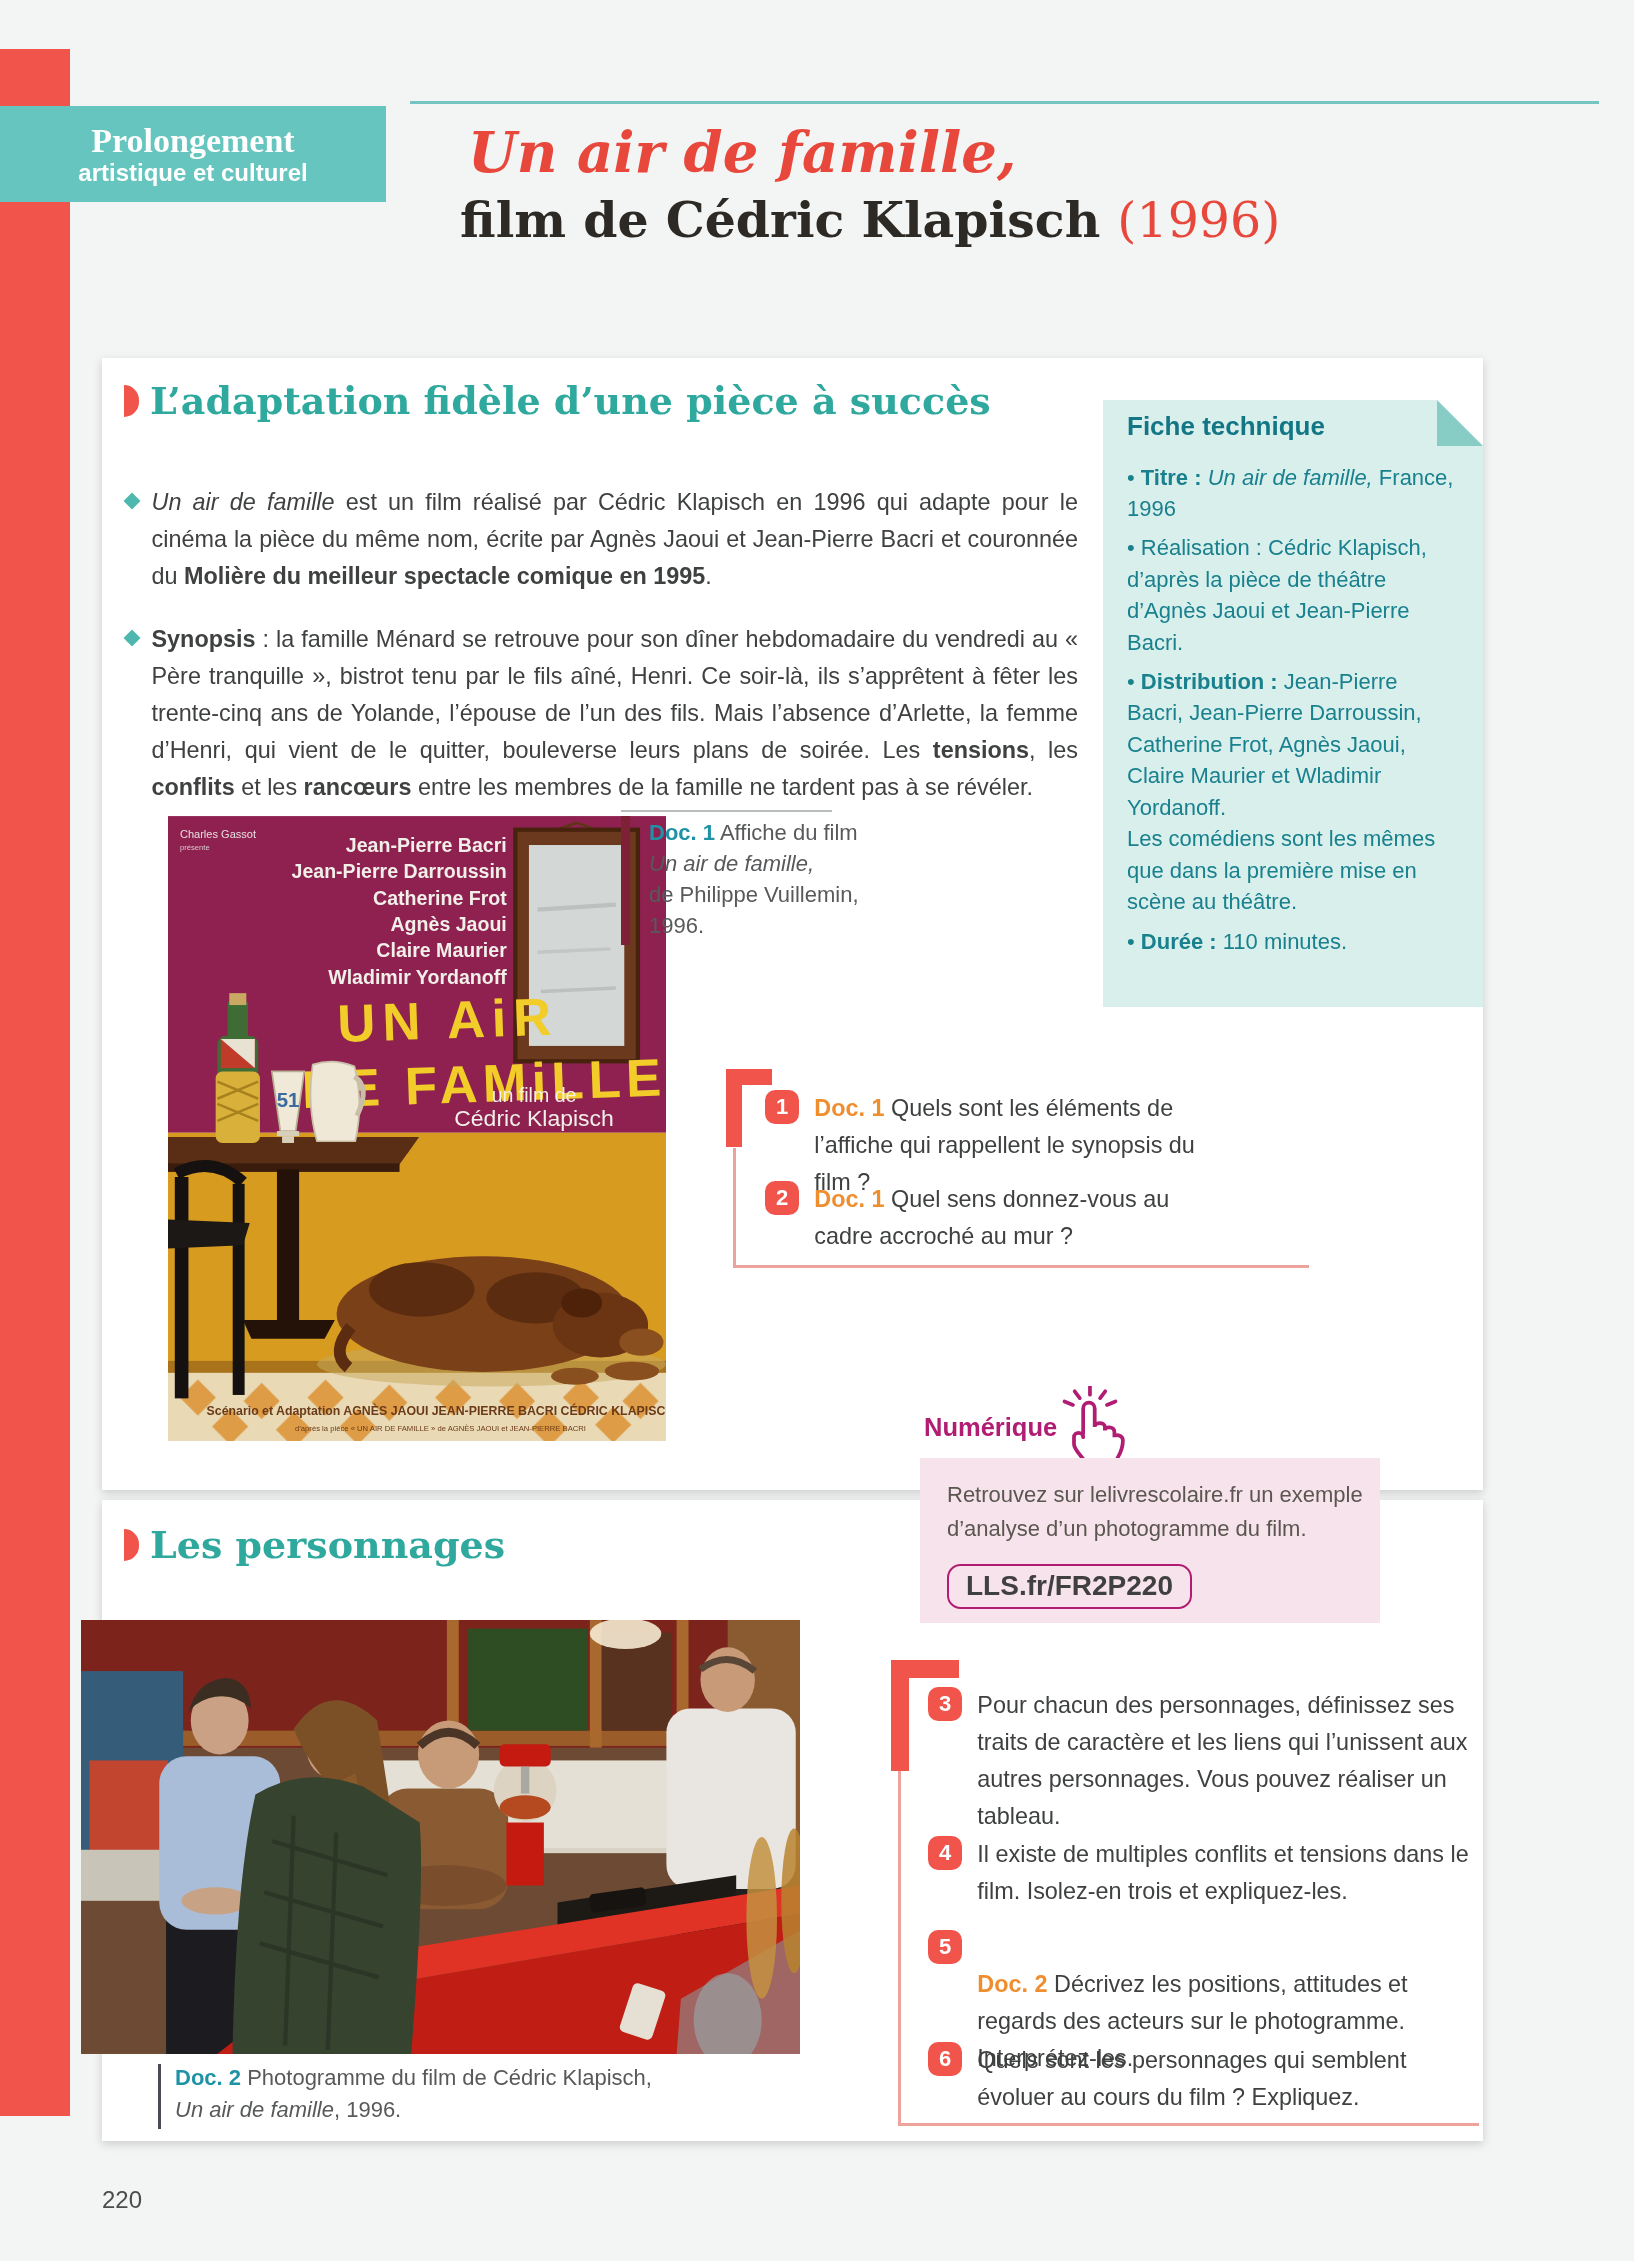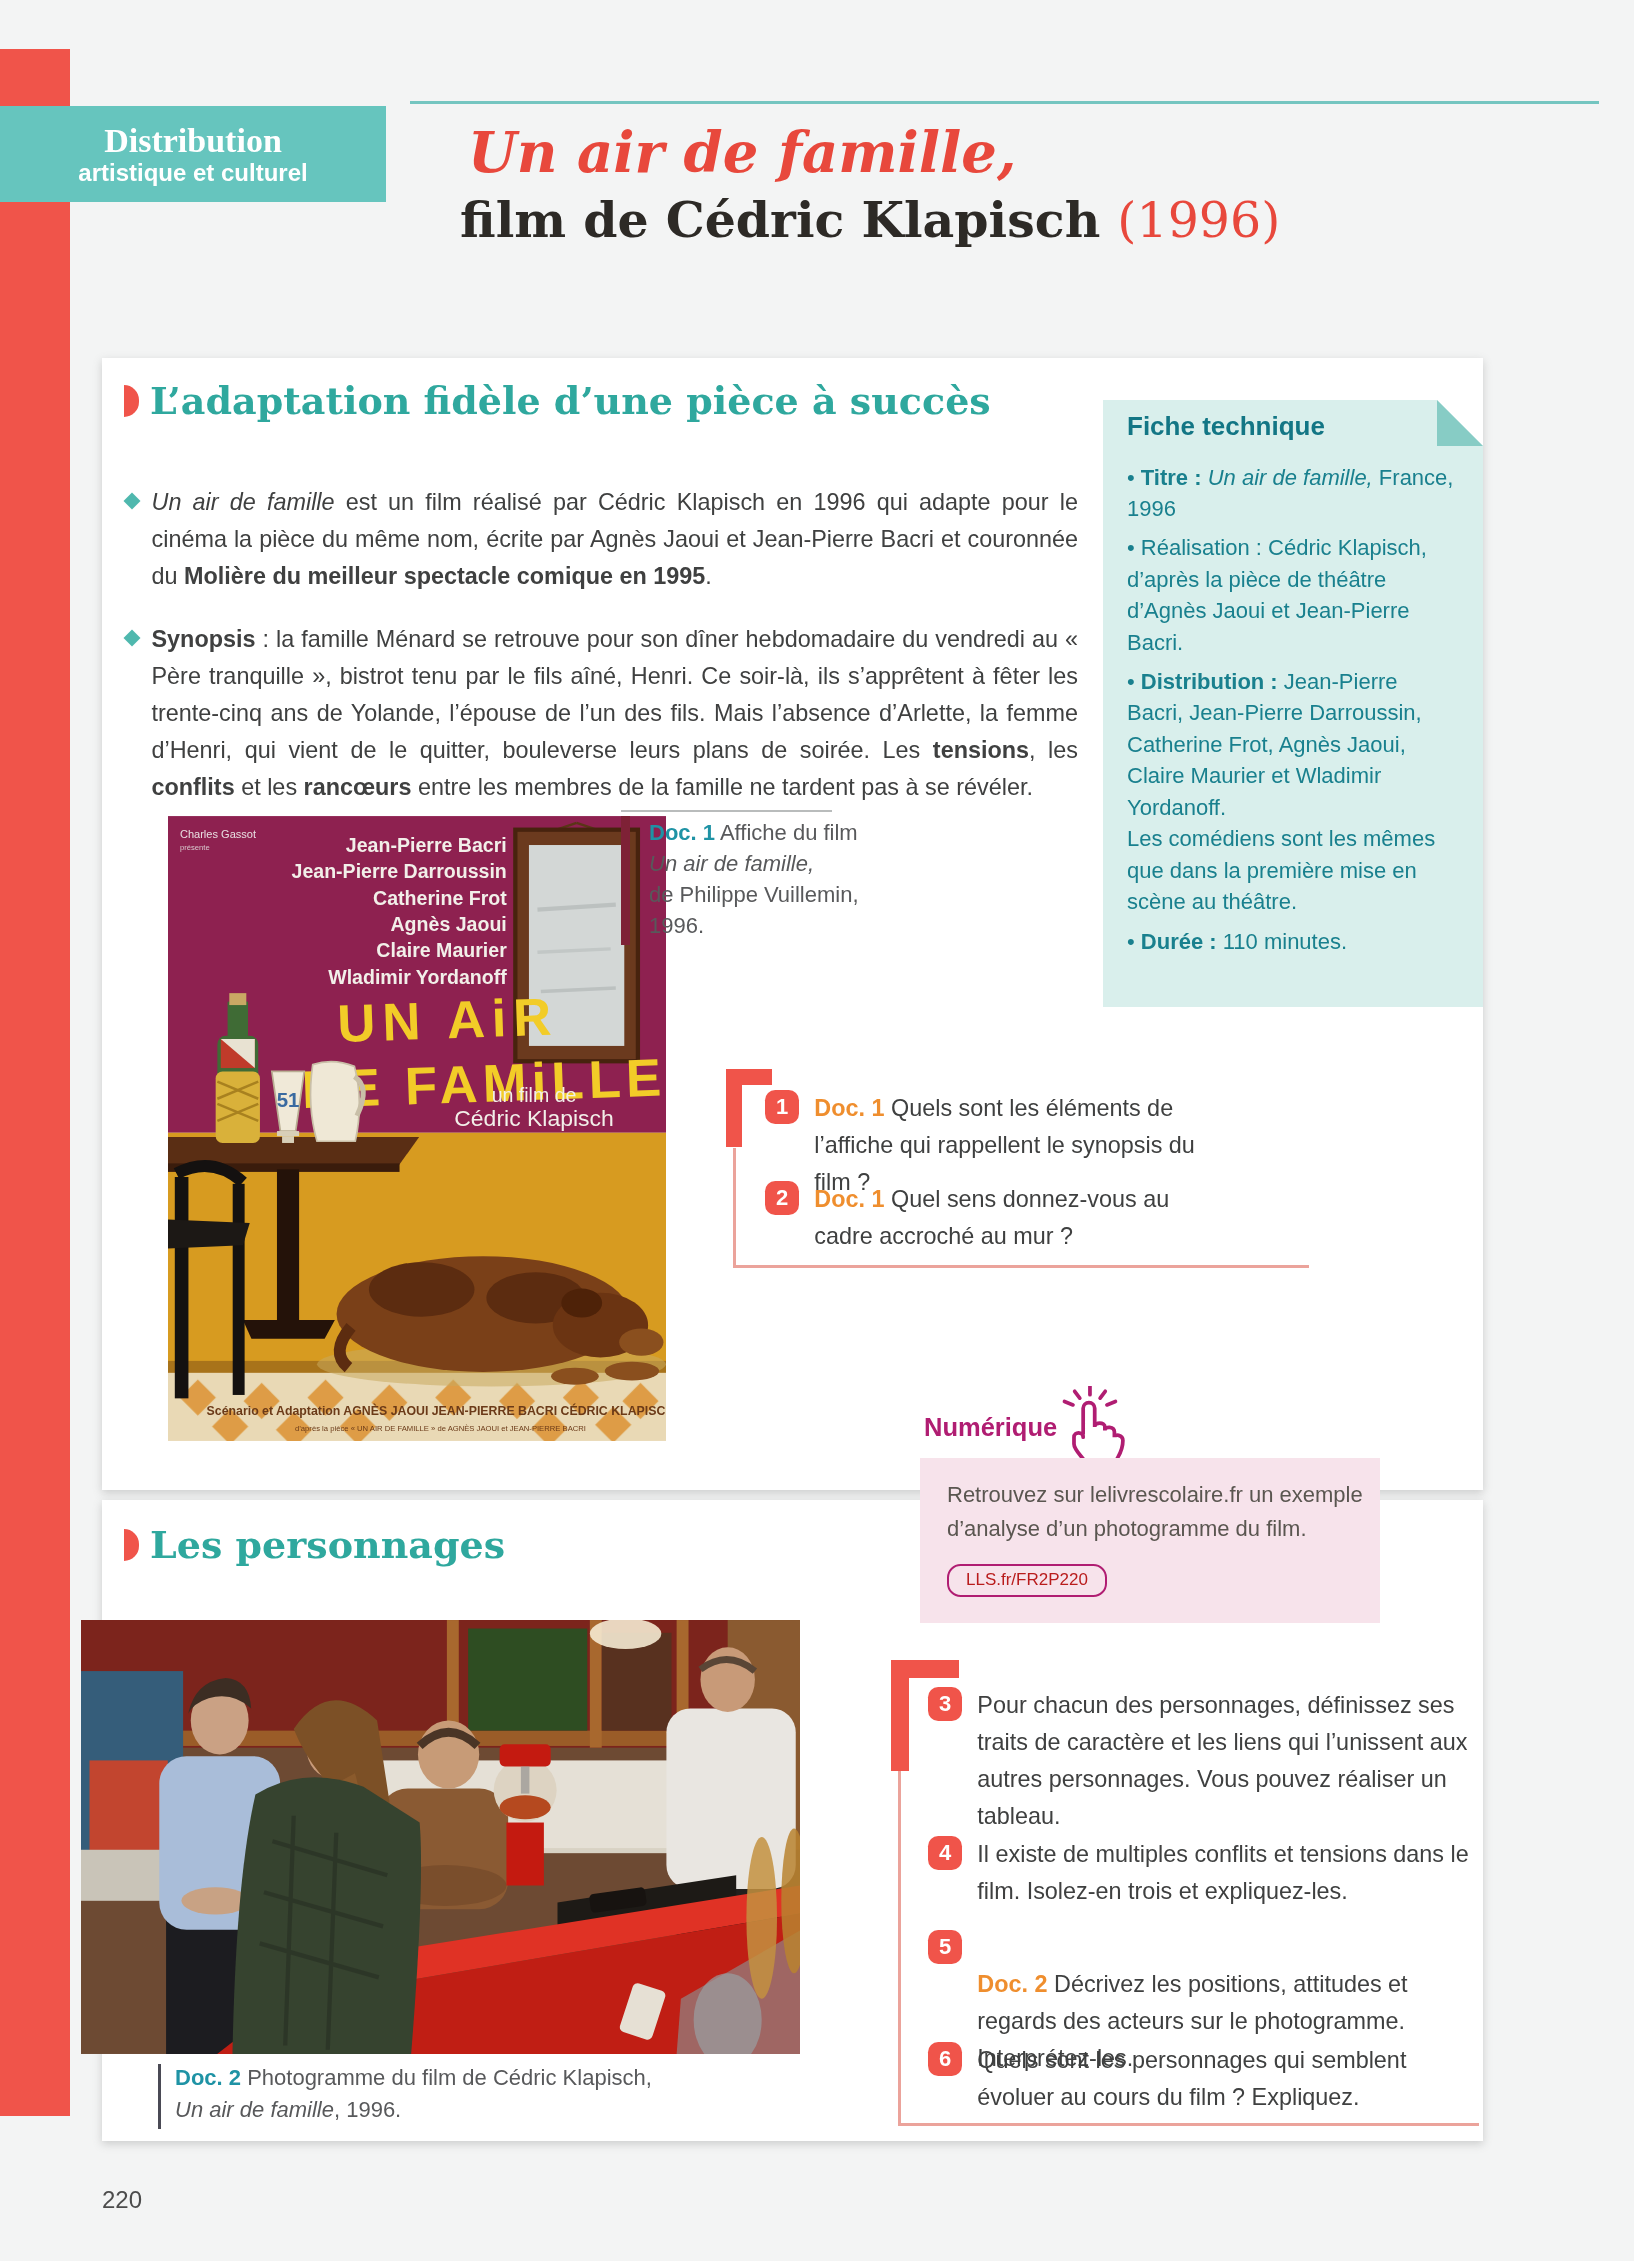--- a/index.html
+++ b/index.html
@@ -70,35 +70,35 @@
   .qbadge{flex:0 0 34px;width:34px;height:34px;border-radius:10.2px;background:#f0544a;
           color:#fff;font-weight:700;font-size:22px;line-height:34px;text-align:center;}
   .qtext{margin-left:15.3px;font-size:23.4px;line-height:37px;color:#3f4040;}
 
   
   .num-label{left:924px;top:1413px;font-size:25.5px;font-weight:700;color:#b01d72;}
   .hand{left:1056px;top:1386px;}
   .pink-box{left:920px;top:1458px;width:460px;height:165px;background:#f7e3eb;z-index:6;}
   .pink-body{position:absolute;left:27px;top:20.4px;width:417px;font-size:22px;line-height:34px;color:#5a5650;}
   .lls-btn{position:absolute;left:27px;top:106px;border:2.6px solid #b01d72;border-radius:13.6px;
-           padding:4.3px 17px;font-size:17px;font-weight:400;color:#b91c1c;background:#fff0;cursor:pointer;}
+           padding:4.3px 17px;font-size:28px;font-weight:700;color:#404040;background:#fff0;cursor:pointer;}
 
   
   .photo{left:81px;top:1620px;width:719px;height:434px;}
 
   .pagenum{left:102px;top:2186px;font-size:24px;color:#4c4c4c;}
 
   svg text{font-family:"Liberation Sans","DejaVu Sans",sans-serif;}
 </style>
 </head>
 <body>
 
 <div class="abs red-band"></div>
 <div class="abs badge">
-  <div class="l1 serif">Distribution</div>
+  <div class="l1 serif">Prolongement</div>
   <div class="l2">artistique et culturel</div>
 </div>
 <div class="abs top-line"></div>
 
 <div class="abs title1">Un air de famille,</div>
 <div class="abs title2"><span>film de Cédric Klapisch </span><span class="year">(1996)</span></div>
 
 <div class="abs card card1"></div>
 <div class="abs card card2"></div>
 

